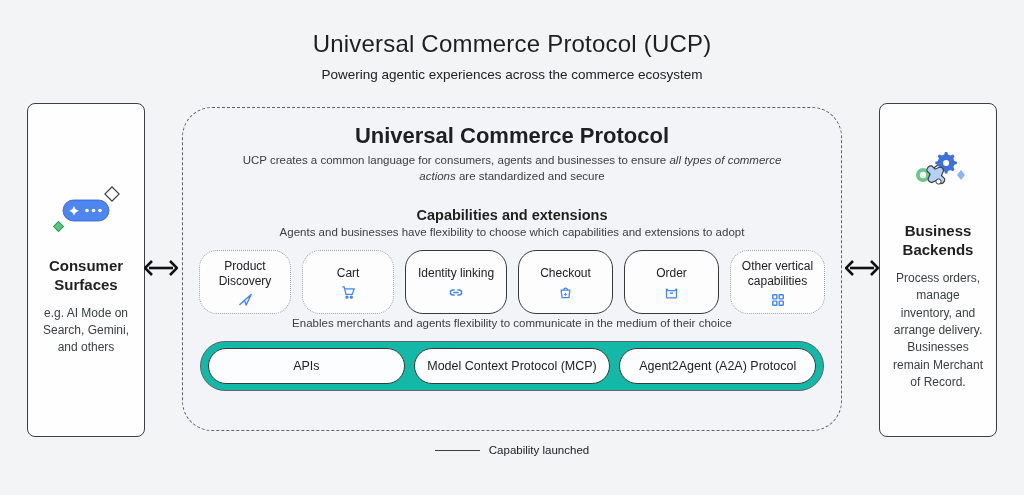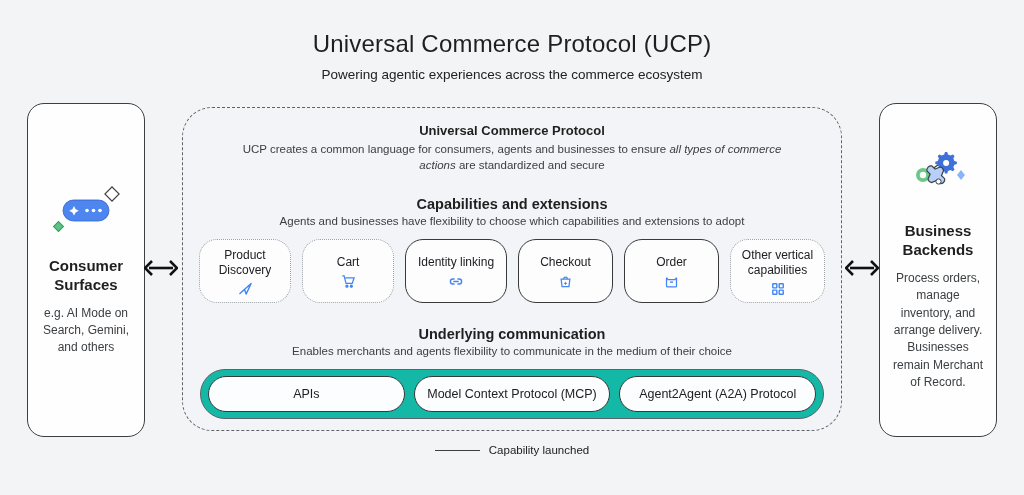--- a/index.html
+++ b/index.html
@@ -11,42 +11,42 @@
     position:relative;
   }
   
   .hdr { text-align:center; padding-top:30px; }
   .hdr h1 { font-size:24px; font-weight:500; letter-spacing:.2px; color:#1f1f1f; }
   .hdr p  { font-size:13.5px; margin-top:9px; color:#202124; }
 
   
   .side-card {
     position:absolute; top:103px; width:118px; height:334px;
-    background:#fefefe; border:1.5px solid #3c4043; border-radius:17px;
+    background:#fefefe; border:1.5px solid #3c4043; border-radius:8px;
     display:flex; flex-direction:column; align-items:center; justify-content:center;
     text-align:center; padding:0 10px;
   }
   .side-card.left  { left:27px; }
   .side-card.right { left:879px; }
   .side-card .icon-wrap { margin-bottom:16px; height:58px; display:flex; align-items:center; justify-content:center; }
   .side-card h2 { font-size:15px; font-weight:700; line-height:1.25; color:#1f1f1f; }
   .side-card .desc { font-size:12px; color:#3c4043; margin-top:10px; line-height:1.45; }
 
   
   .arrow { position:absolute; top:256px; width:34px; height:24px; }
   .arrow.left  { left:144px; }
   .arrow.right { left:845px; }
 
   
   .ucp-panel {
     position:absolute; left:182px; top:107px; width:660px; height:324px;
     border:1.5px dashed #5f6368; border-radius:30px; background:#f2f4f7;
     text-align:center; padding-top:15px;
   }
-  .ucp-panel h2 { font-size:13px; font-weight:600; color:#1f1f1f; }
+  .ucp-panel h2 { font-size:22px; font-weight:600; color:#1f1f1f; }
   .ucp-desc { font-size:11.5px; color:#3c4043; line-height:1.4; margin:3px auto 0; width:560px; }
   .sec-title { font-size:14.5px; font-weight:600; color:#1f1f1f; margin-top:23px; }
   .sec-sub   { font-size:11.5px; color:#3c4043; margin-top:3px; }
 
   
   .cap-row { display:flex; justify-content:center; gap:11px; margin-top:12px; padding:0 16px; }
   .cap-card {
     height:64px; border-radius:18px; background:#fdfdfe;
     display:flex; flex-direction:column; align-items:center; justify-content:center;
     gap:4px; padding:4px 8px 2px;
@@ -172,21 +172,20 @@
         <svg width="14" height="14" viewBox="0 0 24 24" fill="none" stroke="#4285f4" stroke-width="2.4">
             <rect x="3" y="3" width="7" height="7" rx="1"></rect>
             <rect x="14" y="3" width="7" height="7" rx="1"></rect>
             <rect x="3" y="14" width="7" height="7" rx="1"></rect>
             <rect x="14" y="14" width="7" height="7" rx="1"></rect>
           </svg>
       </div>
     </div>
   </div>
 
-  <div class="sec-title">Underlying communication</div>
   <div class="sec-sub">Enables merchants and agents flexibility to communicate in the medium of their choice</div>
 
   <div class="comm-bar">
     <div class="pill">APIs</div>
     <div class="pill">Model Context Protocol (MCP)</div>
     <div class="pill">Agent2Agent (A2A) Protocol</div>
   </div>
 </div>
 
 <svg class="arrow right" viewBox="0 0 34 24">

